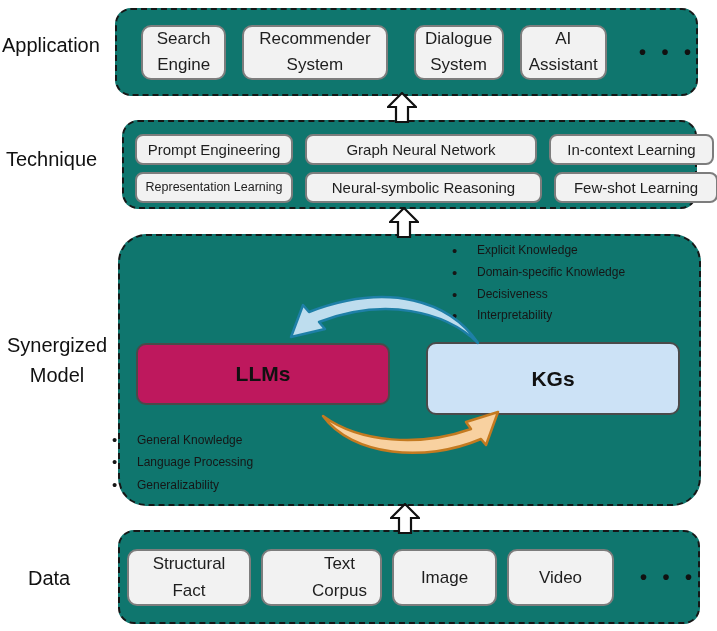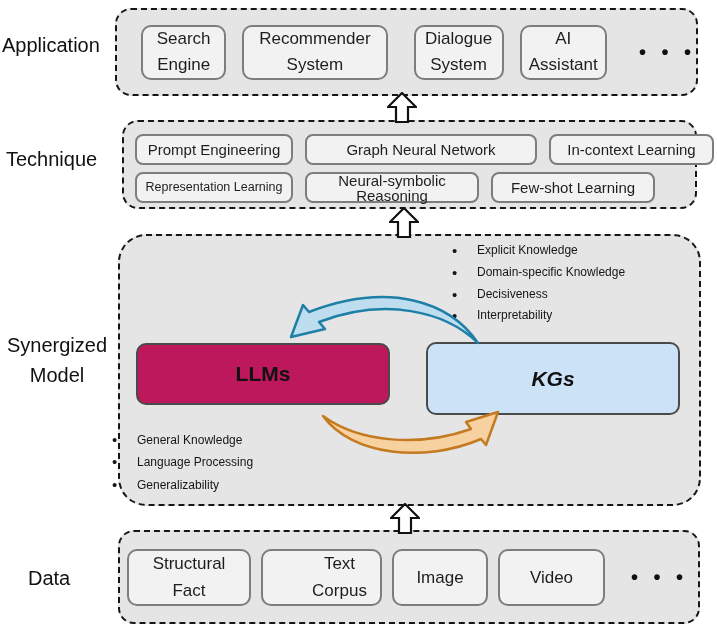--- a/index.html
+++ b/index.html
@@ -4,40 +4,40 @@
 <style>
   html,body{margin:0;padding:0;background:#ffffff;}
   .canvas{
     position:relative;width:717px;height:631px;background:#ffffff;
     font-family:"Liberation Sans", sans-serif;color:#1b1b1b;overflow:hidden;
   }
   .layer-label{
     position:absolute;font-size:20px;color:#111;white-space:pre-line;text-align:center;line-height:30px;
   }
   .dashed-box{
-    position:absolute;border:2.5px dashed #161616;border-radius:16px;box-sizing:border-box;background:#e5e5e5;
+    position:absolute;border:2.5px dashed #161616;border-radius:16px;box-sizing:border-box;background:#0f766e;
   }
   .node{
     background:#f2f2f2;border:2px solid #7d7d7d;border-radius:10px;box-sizing:border-box;
     display:flex;align-items:center;justify-content:center;text-align:center;
     color:#1e1e1e;white-space:pre-line;
   }
   
   .app-row{display:flex;align-items:center;height:100%;padding-left:24px;gap:16px;}
   .app-row .node{height:55px;font-size:17px;line-height:26px;}
   .app-row .node:nth-child(3){margin-left:10px;}
   .dots{font-size:20px;font-weight:bold;letter-spacing:5px;color:#111;margin-left:16px;white-space:nowrap;}
   
   .tech-row{position:absolute;left:11px;display:flex;gap:12px;}
   .tech-row .node{height:31px;font-size:15px;line-height:15px;border-radius:8px;}
   .t-row1{top:12px;}
   .t-row2{top:50px;}
   .w88{width:88px}.w150{width:150px}.w93{width:93px}.w90{width:90px}
   .t1a{width:158px}.t1b{width:232px}.t1c{width:165px}
-  .t2a{width:158px;font-size:12.5px !important}.t2b{width:174px}.t2c{width:164px}
+  .t2a{width:158px;font-size:12.5px !important}.t2b{width:237px}.t2c{width:164px}
   
   .model-box{
     position:absolute;border:2px solid #4a4a4a;border-radius:10px;box-sizing:border-box;
     display:flex;align-items:center;justify-content:center;font-size:21px;font-weight:bold;color:#111;
   }
   .bullets{position:absolute;margin:0;padding:0;list-style:none;font-size:12px;color:#161616;}
   .bullets li{display:flex;line-height:21.8px;}
   .bullets li::before{content:"•";width:11px;margin-right:14px;font-size:15px;}
   .llm-bullets li{line-height:22.3px;}
   
@@ -95,21 +95,21 @@
   <ul class="bullets" style="left:452px;top:240px;">
     <li>Explicit Knowledge</li>
     <li>Domain-specific Knowledge</li>
     <li>Decisiveness</li>
     <li>Interpretability</li>
   </ul>
 
   <div class="model-box" style="left: 136px; top: 343px; width: 254px; height: 62px; background: #be185d;">
     <span>LLMs</span>
   </div>
-  <div class="model-box" style="left: 426px; top: 342px; width: 254px; height: 73px; background: rgb(204, 226, 246); font-style: italic;">
+  <div class="model-box" style="left: 426px; top: 342px; width: 254px; height: 73px; background: rgb(204, 226, 246);">
     <span>KGs</span>
   </div>
 
   <ul class="bullets llm-bullets" style="left:112px;top:429px;">
     <li>General Knowledge</li>
     <li>Language Processing</li>
     <li>Generalizability</li>
   </ul>
 
   <svg class="arrow-overlay" width="717" height="631" viewBox="0 0 717 631">
@@ -121,19 +121,19 @@
     <polygon points="15,1 29,15 21,15 21,30 9,30 9,15 1,15" fill="#ffffff" stroke="#111111" stroke-width="2.2" stroke-linejoin="miter"></polygon>
   </svg>
 
   <div class="layer-label" style="left:28px;top:563px;">Data</div>
   <div class="dashed-box" style="left:118px;top:530px;width:582px;height:94px;">
     <div class="data-row">
       <div class="node" style="width:124px;">Structural
 Fact</div>
       <div class="node" style="width:121px;padding-left:36px;">Text
 Corpus</div>
-      <div class="node" style="width:96px;">Image</div>
+      <div class="node" style="width:105px;">Image</div>
       <div class="node" style="width:107px;">Video</div>
       <div class="dots">• • •</div>
     </div>
   </div>
 
 </div>
 
 </body></html>

